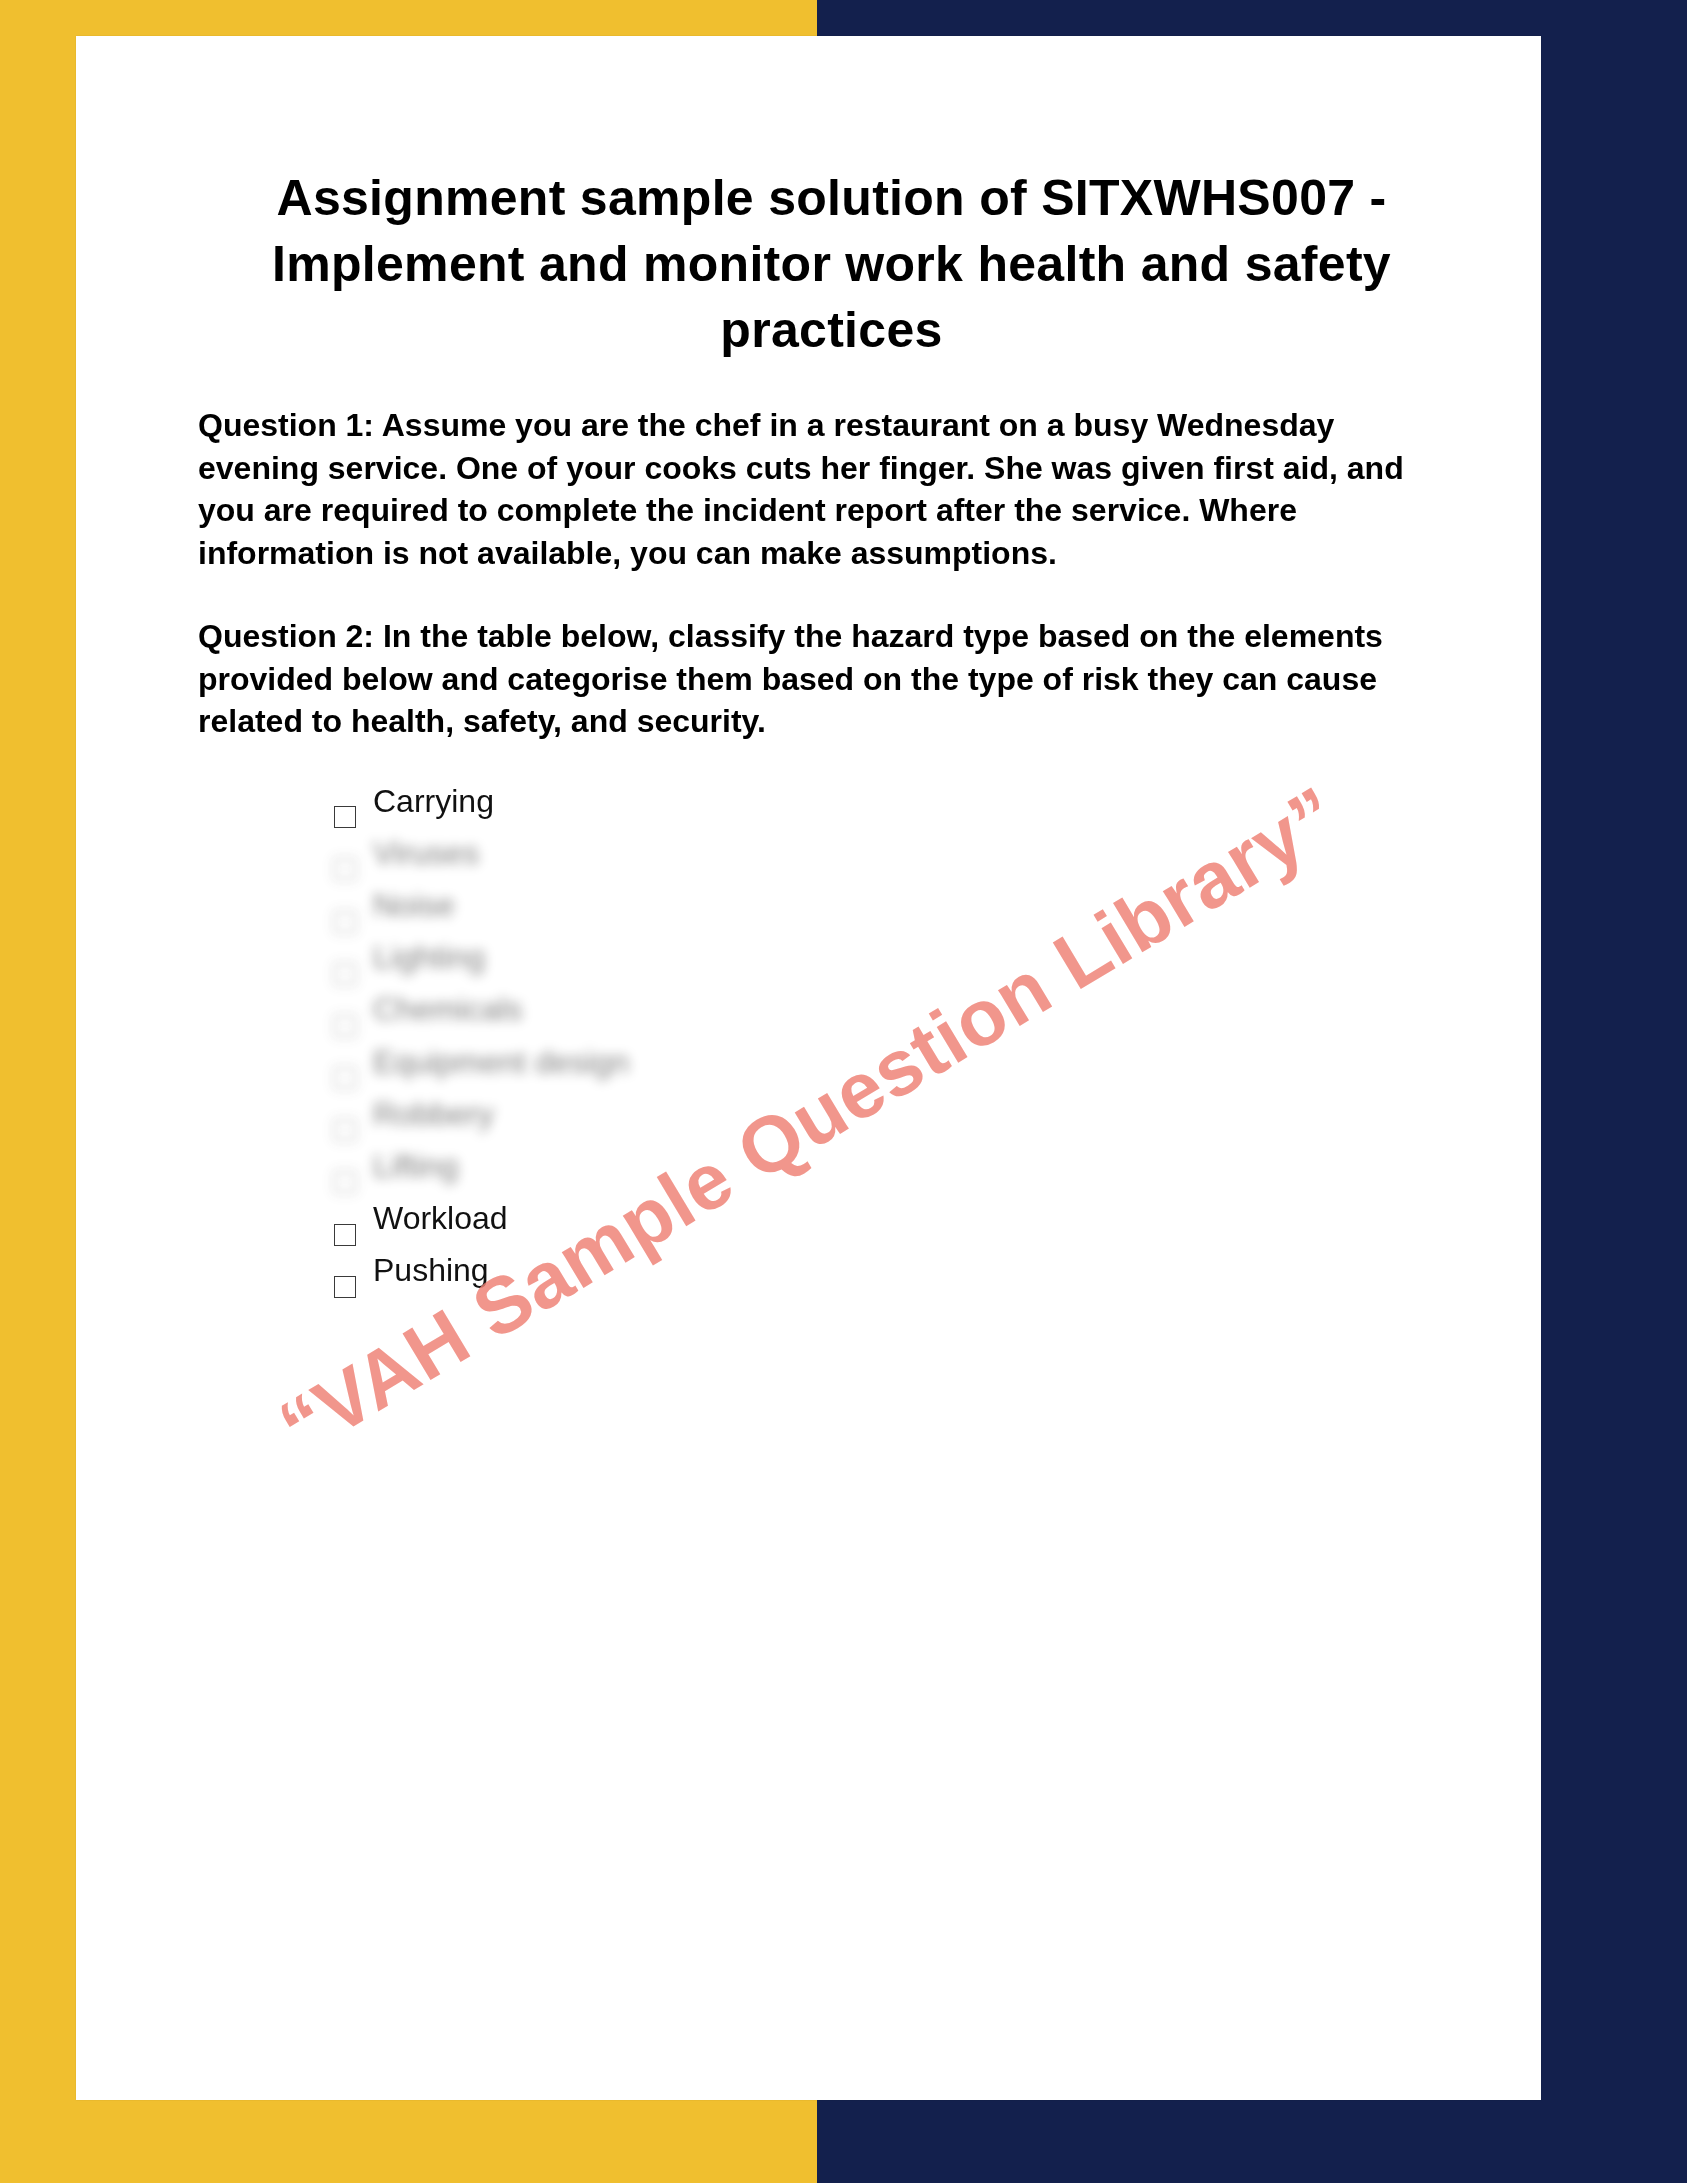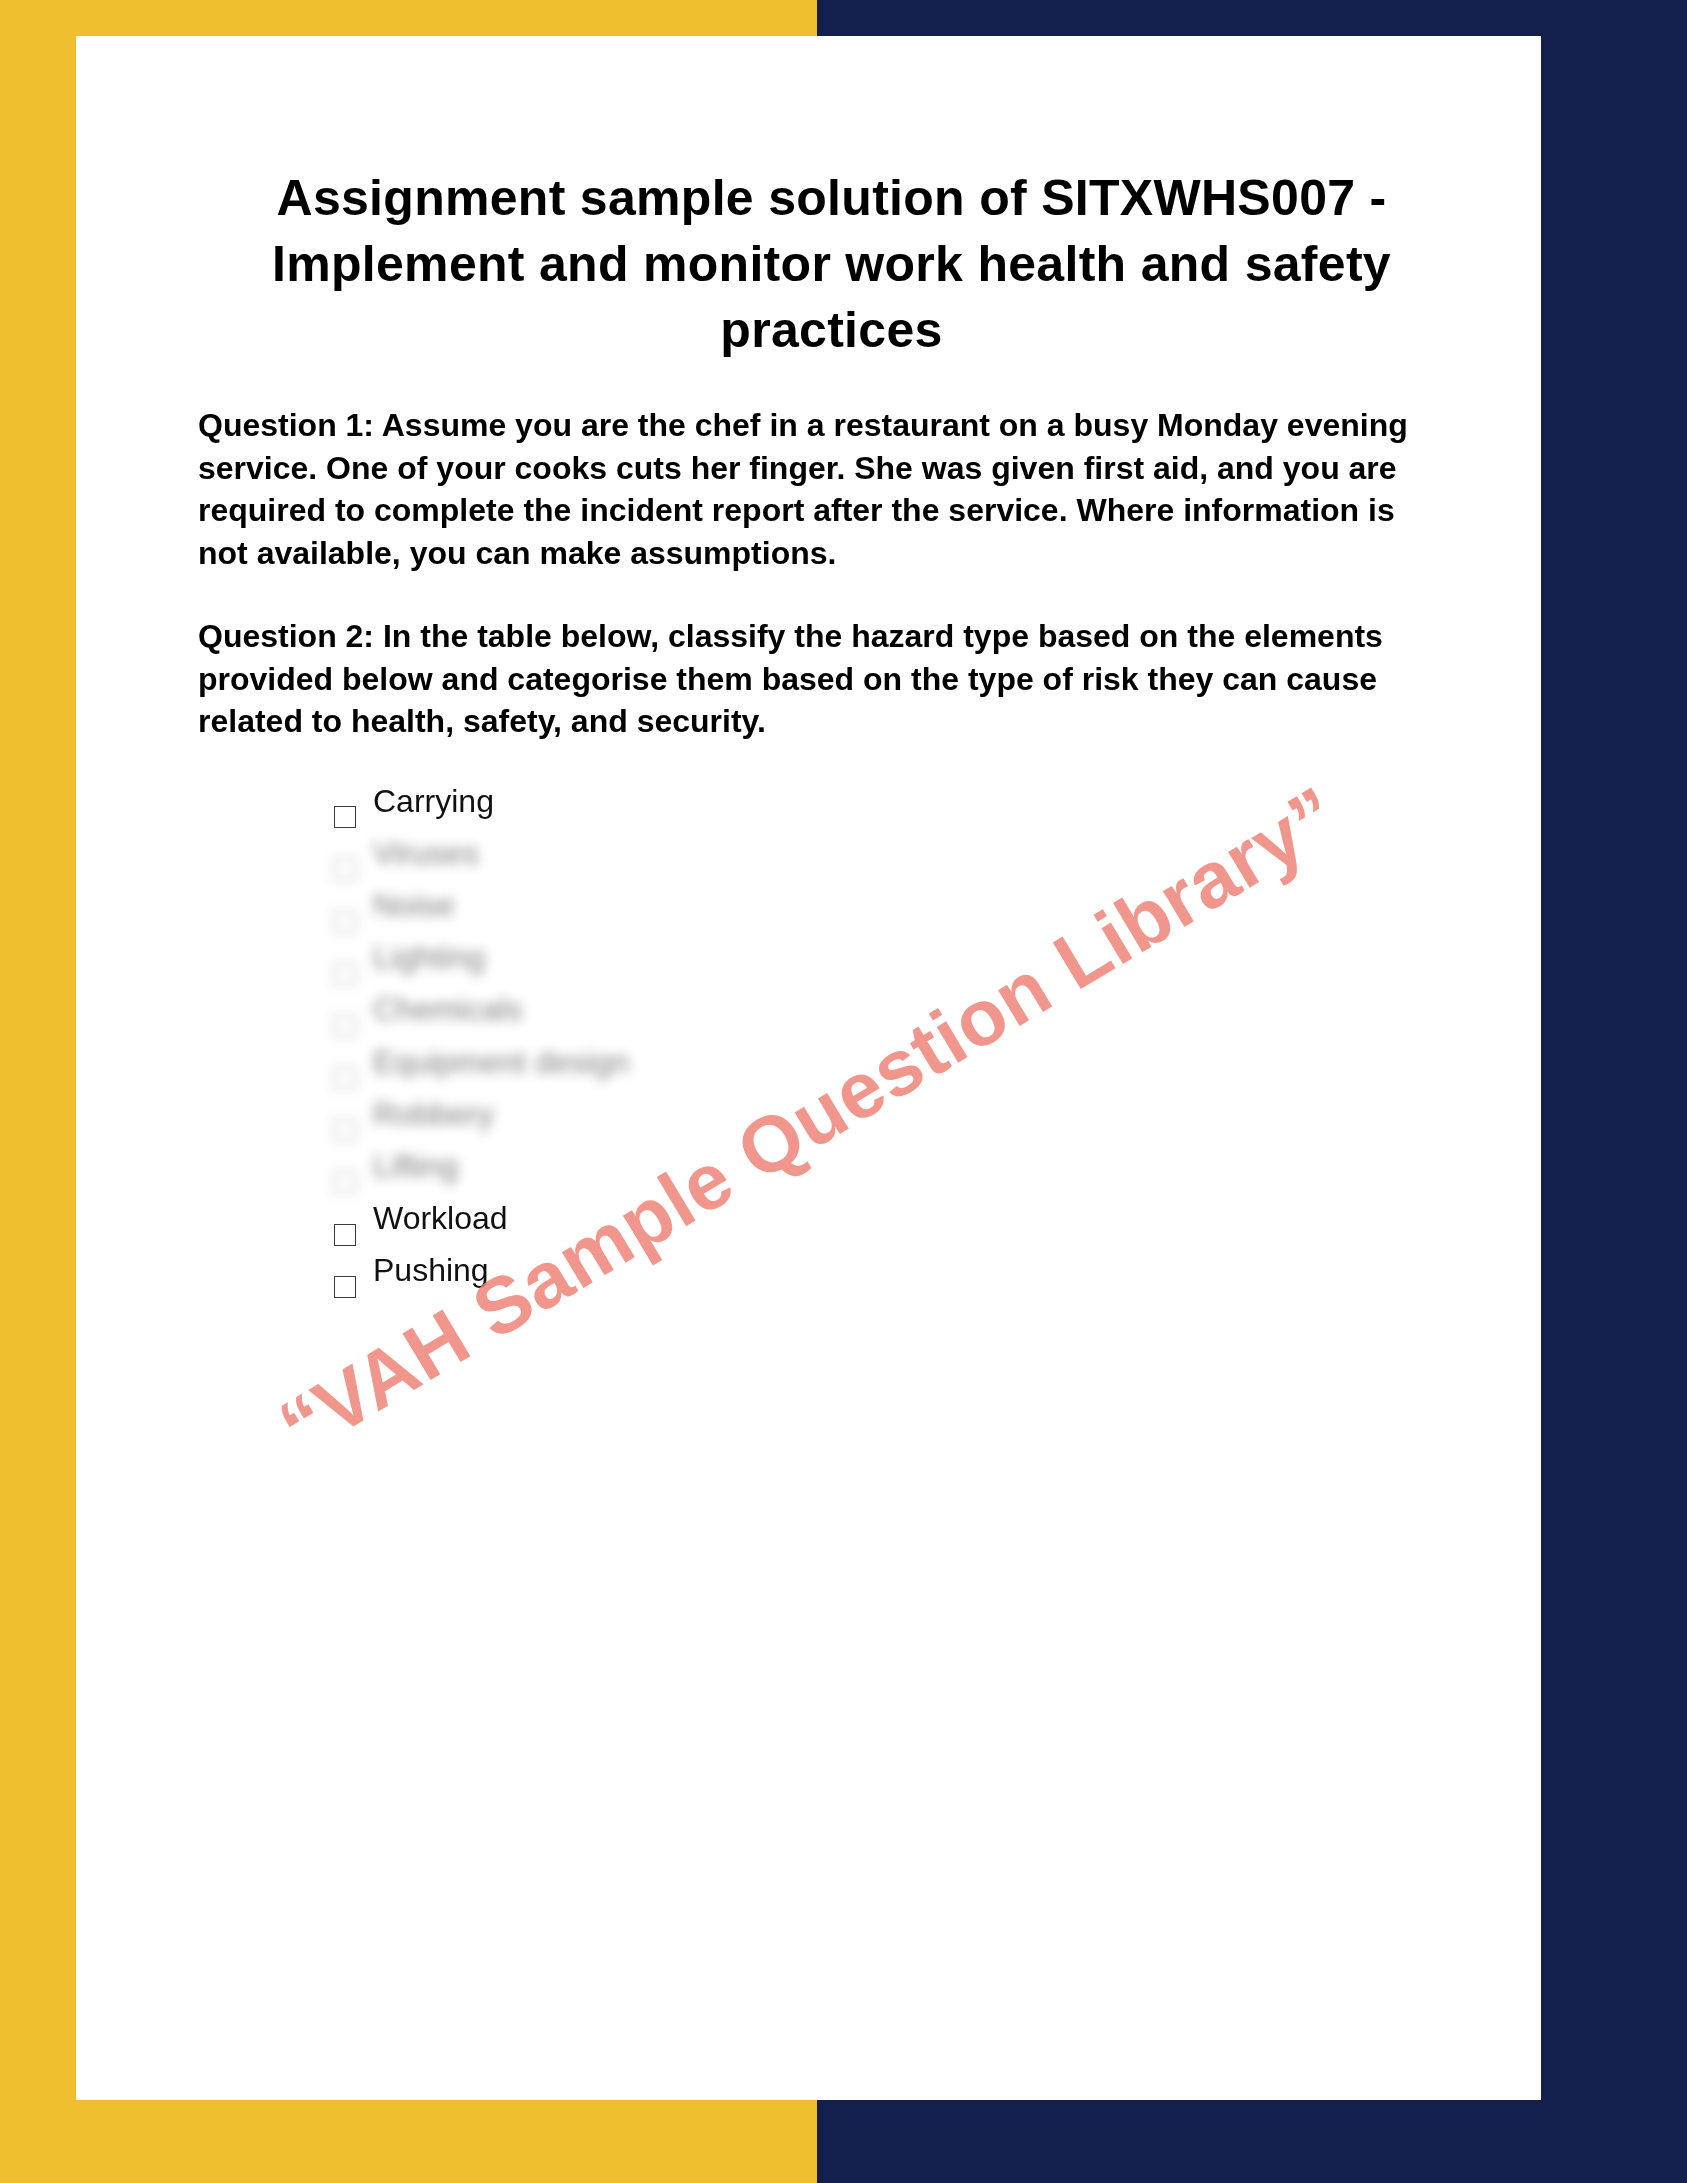--- a/index.html
+++ b/index.html
@@ -148,21 +148,21 @@
   <div class="band-yellow-left"></div>
   <div class="band-navy-right"></div>
   <div class="band-yellow-bottom"></div>
   <div class="band-navy-bottom"></div>
 
   <div class="sheet">
     <div class="doc-inner">
 
       <h1 class="doc-title">Assignment sample solution of SITXWHS007 - Implement and monitor work health and safety practices</h1>
 
-      <p class="question-block">Question 1:  Assume you are the chef in a restaurant on a busy Monday evening service. One of your cooks cuts her finger. She was given first aid, and you are required to complete the incident report after the service. Where information is not available, you can make assumptions.</p>
+      <p class="question-block">Question 1:  Assume you are the chef in a restaurant on a busy Wednesday evening service. One of your cooks cuts her finger. She was given first aid, and you are required to complete the incident report after the service. Where information is not available, you can make assumptions.</p>
 
       <p class="question-block">Question 2: In the table below, classify the hazard type based on the elements provided below and categorise them based on the type of risk they can cause related to health, safety, and security.</p>
 
       <ul class="choice-list">
         <li class="choice-item">
           <span class="checkbox-glyph"></span>
           <span>Carrying</span>
         </li>
         <li class="choice-item blurred">
           <span class="checkbox-glyph"></span>

